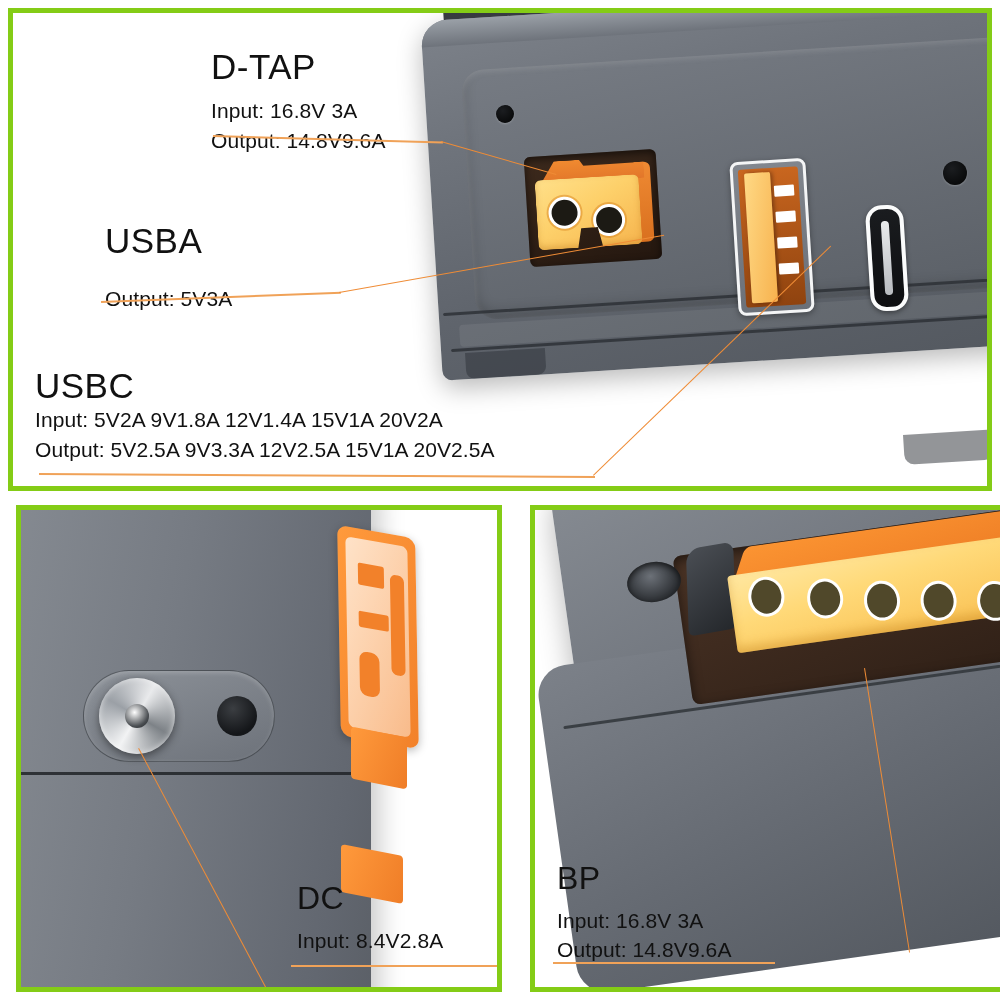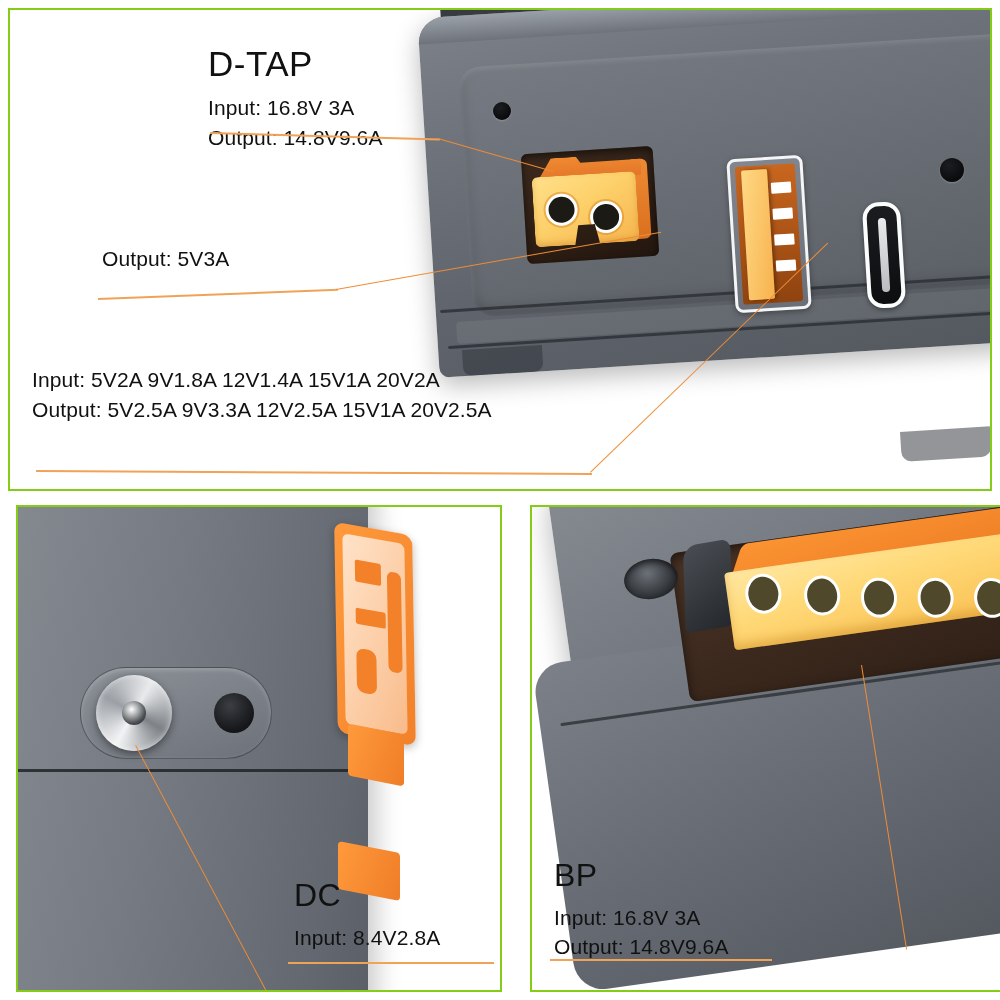--- a/index.html
+++ b/index.html
@@ -1,19 +1,19 @@
 <!DOCTYPE html>
 <html><head>
 <meta charset="utf-8">
 <style>
   html,body{margin:0;padding:0;background:#fff;}
   body{width:1000px;height:1000px;font-family:"Liberation Sans",sans-serif;overflow:hidden;}
   #root{position:relative;width:1000px;height:1000px;background:#ffffff;}
 
-  .panel{position:absolute;background:#fff;border:2px solid #84cc16;box-sizing:border-box;overflow:hidden;}
+  .panel{position:absolute;background:#fff;border:5px solid #84cc16;box-sizing:border-box;overflow:hidden;}
   #panel-main{left:8px;top:8px;width:984px;height:483px;}
   #panel-dc{left:16px;top:505px;width:486px;height:487px;}
   #panel-bp{left:530px;top:505px;width:486px;height:487px;}
 
   .stage{position:absolute;inset:0;overflow:hidden;}
 
   
   .callout{position:absolute;color:#111;white-space:nowrap;}
   .callout .ttl{font-size:35px;font-weight:400;letter-spacing:.5px;line-height:1.05;}
   .callout .row{font-size:21px;font-weight:400;line-height:1.42;letter-spacing:.1px;}
@@ -283,26 +283,28 @@
 
       <div class="callout" style="left:198px;top:36px;">
         <div class="ttl">D-TAP</div>
         <div class="row" style="margin-top:10px;">Input: 16.8V 3A</div>
         <div class="row">Output: 14.8V9.6A</div>
       </div>
       <div class="uline" style="left:200px;top:122px;width:230px;transform:rotate(1.6deg);"></div>
       <div class="lead" style="left:428px;top:128px;width:120px;transform:rotate(16deg);"></div>
 
       <div class="callout" style="left:92px;top:210px;">
+        <div class="ttl">USBA</div>
         <div class="row" style="margin-top:24px;">Output: 5V3A</div>
       </div>
       <div class="uline" style="left:88px;top:288px;width:240px;transform:rotate(-2.2deg);"></div>
       <div class="lead" style="left:326px;top:279px;width:330px;transform:rotate(-10deg);"></div>
 
       <div class="callout" style="left:22px;top:355px;">
+        <div class="ttl">USBC</div>
         <div class="row" style="">Input: 5V2A   9V1.8A   12V1.4A   15V1A  20V2A</div>
         <div class="row">Output: 5V2.5A  9V3.3A   12V2.5A   15V1A   20V2.5A</div>
       </div>
       <div class="uline" style="left:26px;top:460px;width:556px;transform:rotate(0.3deg);"></div>
       <div class="lead" style="left:580px;top:462px;width:330px;transform:rotate(-44deg);"></div>
     </div>
   </div>
 
   <div class="panel" id="panel-dc">
     <div class="stage">

